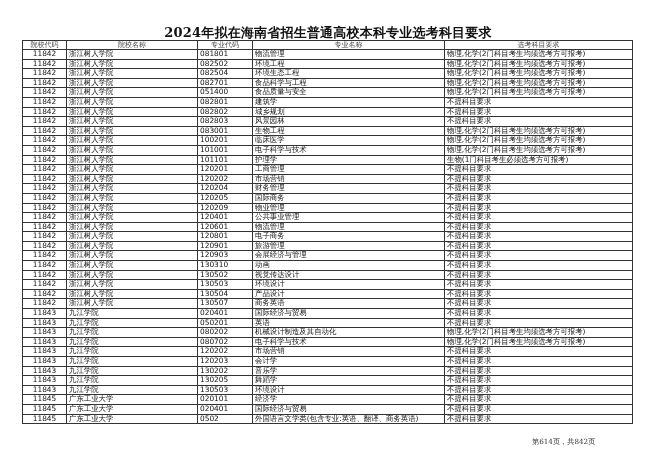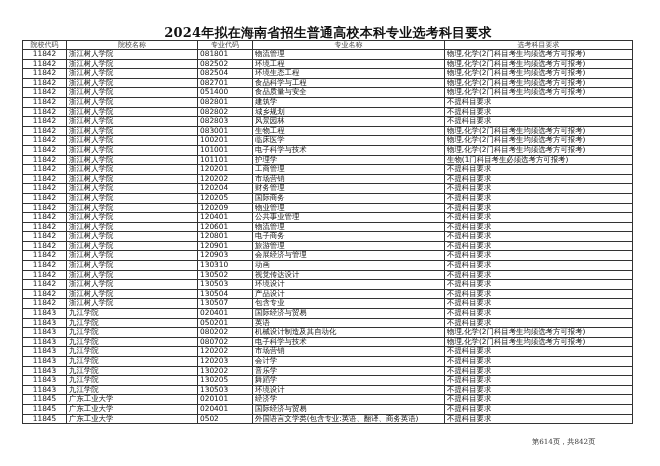--- a/index.html
+++ b/index.html
@@ -223,21 +223,21 @@
         <td class="c1">11842</td>
         <td class="c2">浙江树人学院</td>
         <td class="c3">130504</td>
         <td class="c4">产品设计</td>
         <td class="c5">不提科目要求</td>
       </tr>
       <tr>
         <td class="c1">11842</td>
         <td class="c2">浙江树人学院</td>
         <td class="c3">130507</td>
-        <td class="c4">包含专业</td>
+        <td class="c4">商务英语</td>
         <td class="c5">不提科目要求</td>
       </tr>
       <tr>
         <td class="c1">11843</td>
         <td class="c2">九江学院</td>
         <td class="c3">020401</td>
         <td class="c4">国际经济与贸易</td>
         <td class="c5">不提科目要求</td>
       </tr>
       <tr>

